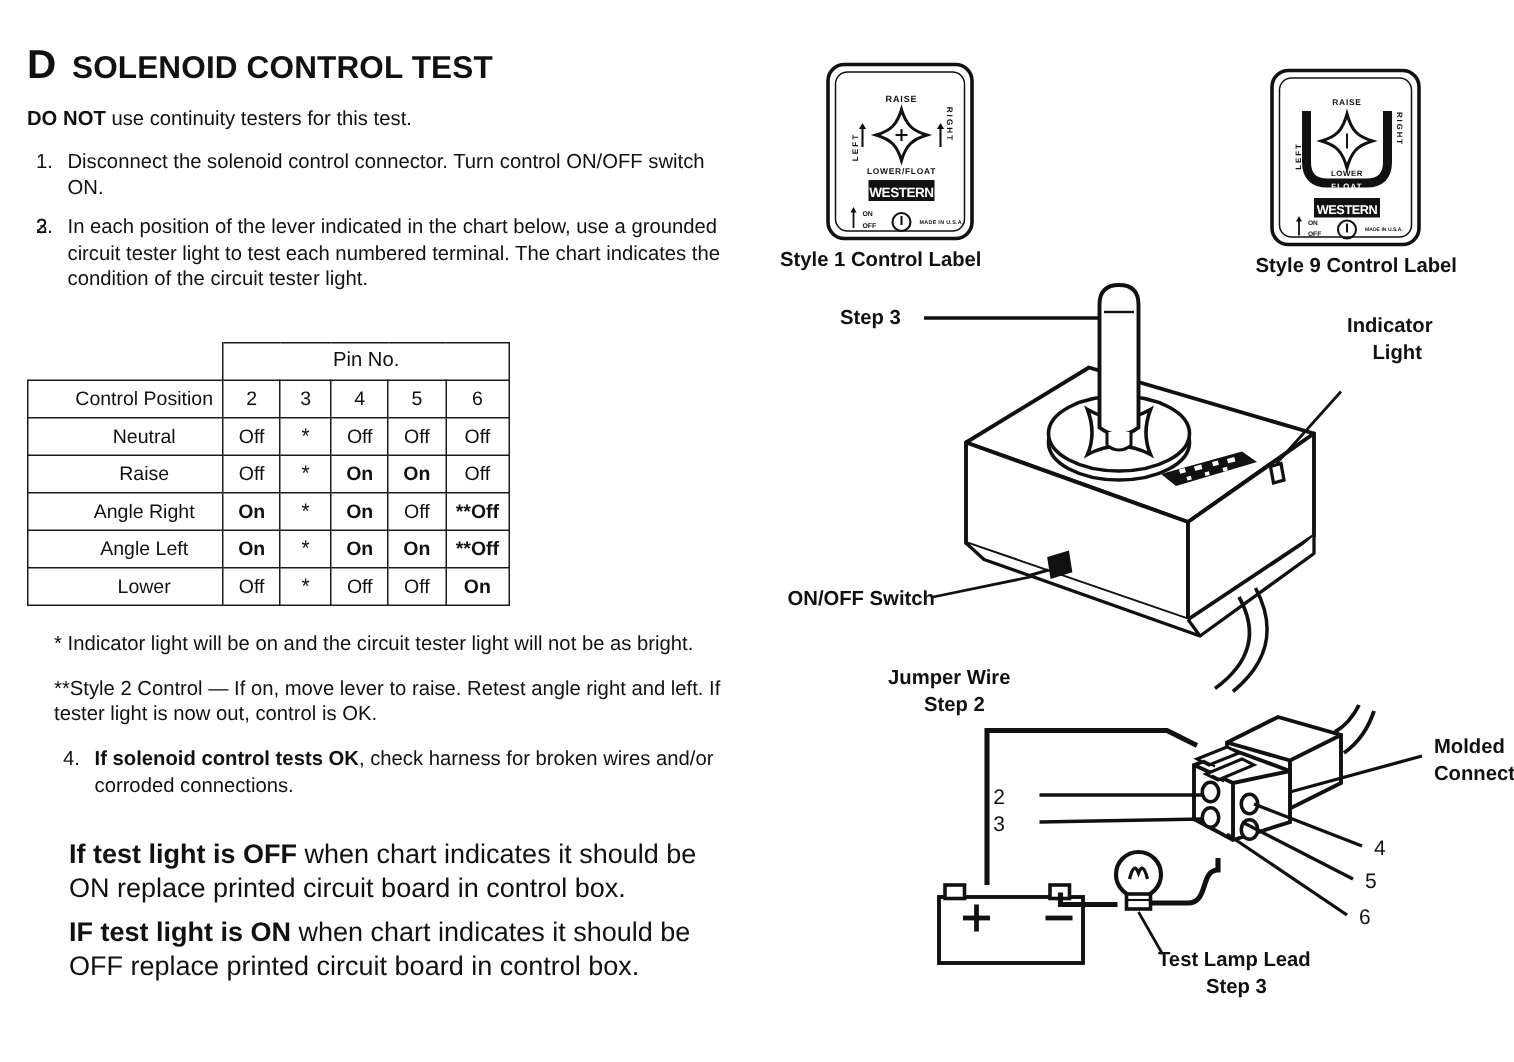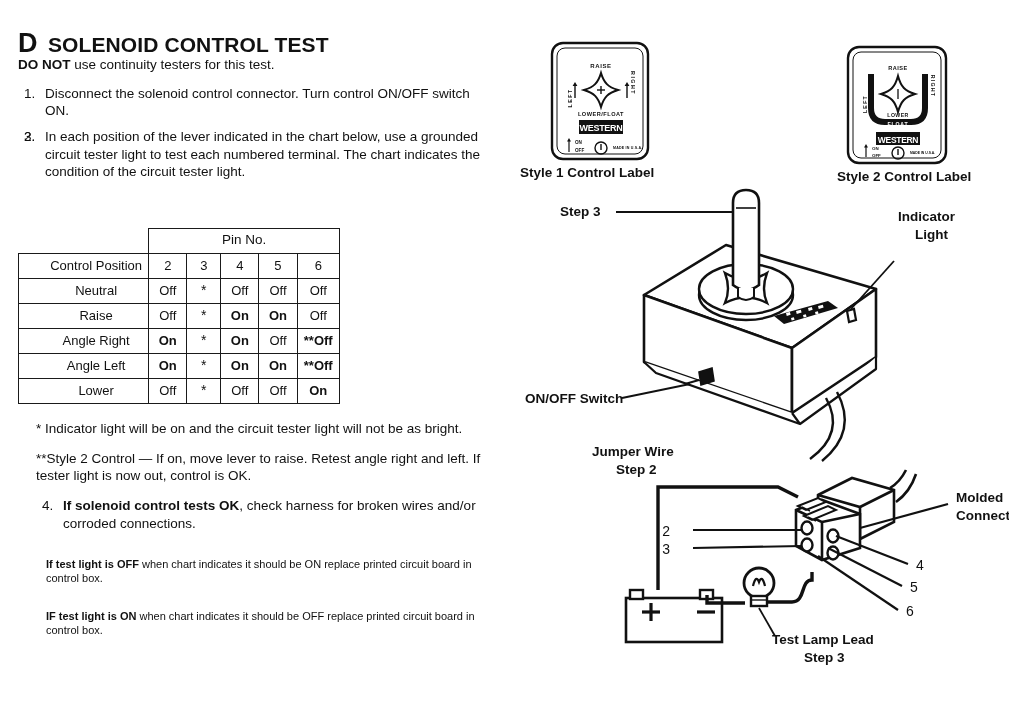--- a/index.html
+++ b/index.html
@@ -22,20 +22,21 @@
   .hdr-letter {
     font-size: 27px; font-weight: bold; line-height: 1;
     letter-spacing: -0.5px;
   }
   .hdr-title {
     font-size: 21px; font-weight: bold; letter-spacing: 0.1px;
     line-height: 1;
   }
 
   .lead {
+    margin-top: 14px;
     font-size: 13.5px;
     line-height: 1.25;
   }
   .lead b { font-weight: bold; }
 
   ol.steps {
     margin: 11px 0 0 0;
     padding: 0;
     list-style: none;
   }
@@ -83,21 +84,21 @@
   }
   ol.steps2 {
     margin: 0; padding: 0; list-style: none;
   }
   ol.steps2 li {
     position: relative; padding-left: 27px;
     font-size: 13.5px; line-height: 1.28;
   }
   ol.steps2 li .num { position: absolute; left: 6px; top: 0; }
   .para {
-    font-size: 11px; line-height: 1.27;
+    font-size: 18px; line-height: 1.27;
   }
   #para1 { position: absolute; left: 46px; top: 558px; width: 430px; }
   #para2 { position: absolute; left: 46px; top: 610px; width: 430px; }
   b { font-weight: bold; }
 
   
   .ctrl-label-fig { position: absolute; }
   #style1-fig { left: 549px; top: 40px; }
   #style2-fig { left: 845px; top: 44px; }
   .ctrl-caption {
@@ -289,21 +290,21 @@
       <text x="53" y="98.5" text-anchor="middle" fill="#ffffff" style="font-size:8.5px;font-weight:bold;font-family:'Liberation Sans',sans-serif;letter-spacing:-0.3px">WESTERN</text>
       <line x1="21" y1="102" x2="21" y2="113" stroke="#111" stroke-width="1.2"></line>
       <path d="M21,100 l-2,3.6 l4,0 Z" fill="#111"></path>
       <text class="dg-text" x="27" y="106" style="font-size:4.4px">ON</text>
       <text class="dg-text" x="27" y="113" style="font-size:4.4px">OFF</text>
       <circle cx="53" cy="109" r="6" fill="none" stroke="#111" stroke-width="1.4"></circle>
       <line x1="53" y1="105" x2="53" y2="111" stroke="#111" stroke-width="1.4"></line>
       <text class="dg-text" x="65" y="110" style="font-size:3.4px">MADE IN U.S.A.</text>
     </svg>
   </div>
-  <div id="style2-caption" class="ctrl-caption">Style 2 Control Label</div>
+  <div id="style2-caption" class="ctrl-caption">Style 9 Control Label</div>
 
   <div id="box-fig">
     <svg width="440" height="250" viewBox="0 0 440 250">
       <g fill="none" stroke="#111" stroke-width="2.6" stroke-linejoin="round">
 
         <path d="M84,110 L166,60 L316,104 L232,163 Z" fill="#ffffff"></path>
 
         <path d="M84,110 L84,177 L232,228 L232,163 Z" fill="#ffffff"></path>
 
         <path d="M232,163 L232,228 L316,172 L316,104 Z" fill="#ffffff"></path>

